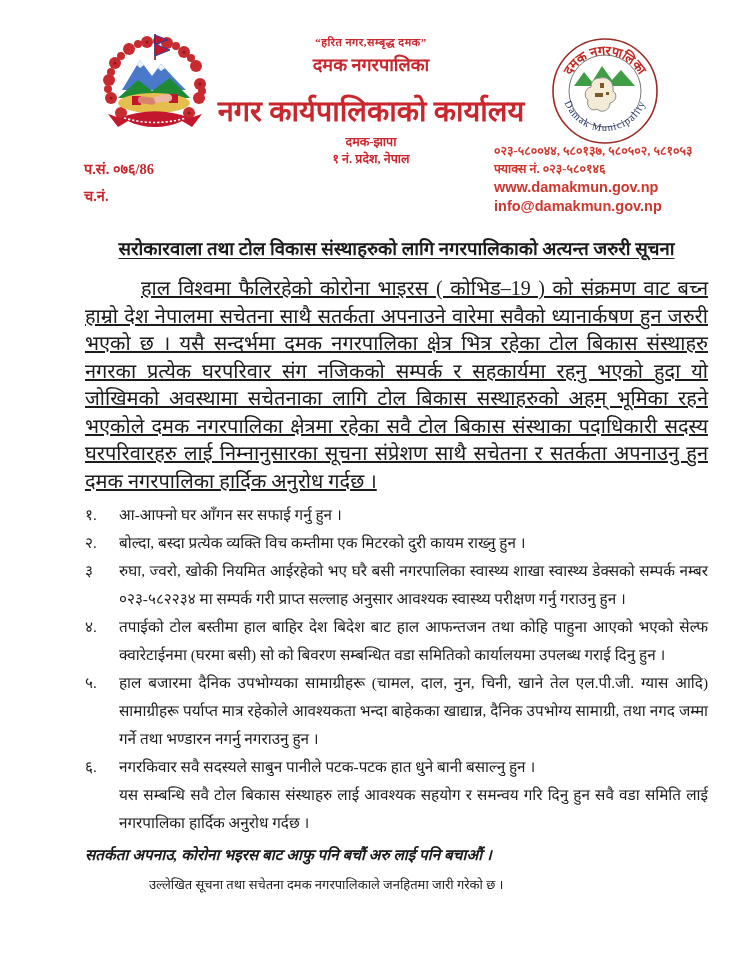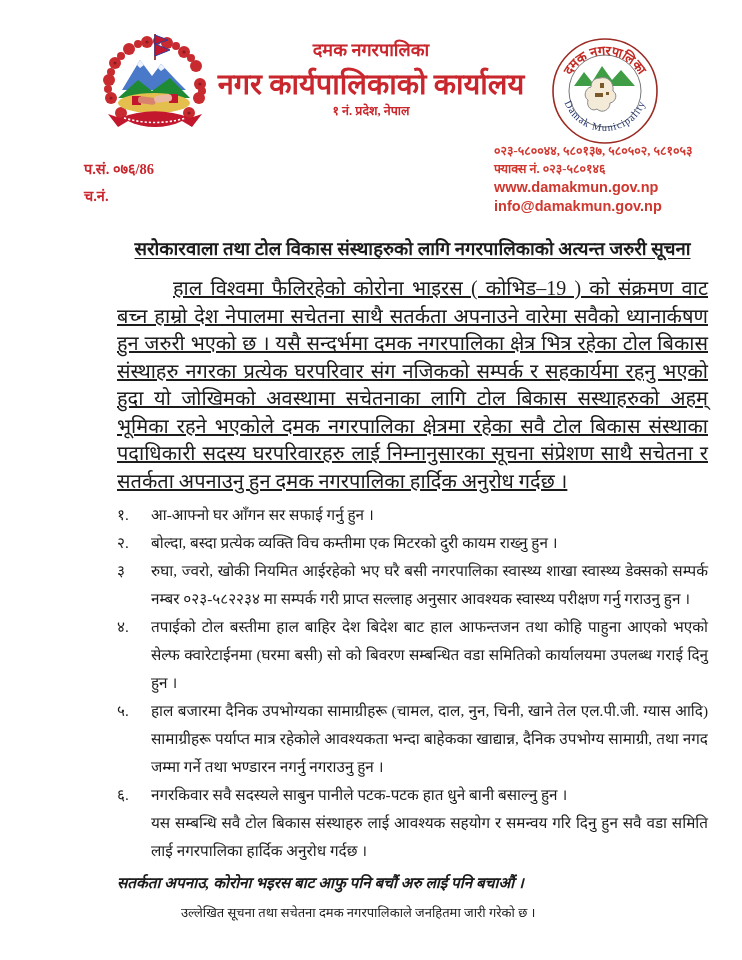--- a/index.html
+++ b/index.html
@@ -16,29 +16,29 @@
   
   .letterhead { position: relative; height: 228px; }
   .emblem-left { position: absolute; left: 94px; top: 30px; width: 122px; height: 112px; }
   .seal-right  { position: absolute; left: 550px; top: 36px; width: 110px; height: 110px; }
   .head-center {
     position: absolute; left: 180px; top: 34px; width: 382px;
     text-align: center; color: #c9272d;
   }
   .slogan { font-size: 11px; font-weight: bold; letter-spacing: .5px; }
   .org-name { font-size: 18px; font-weight: bold; margin-top: 3px; }
-  .office-name { font-size: 29px; font-weight: bold; margin-top: 2px; white-space: nowrap; }
+  .office-name { font-size: 29px; font-weight: bold; margin-top: 14px; white-space: nowrap; }
   .addr { font-size: 12.5px; font-weight: bold; margin-top: 4px; }
   .addr2 { font-size: 12.5px; font-weight: bold; margin-top: 0; }
   .ref-block { position: absolute; left: 84px; top: 156px; color: #c9272d; font-size: 14.5px; font-weight: bold; line-height: 27px; }
   .contact-block { position: absolute; left: 494px; top: 142px; width: 250px; color: #d0382f; }
   .contact-block .nep { font-size: 12.5px; font-weight: bold; line-height: 18px; }
   .contact-block .lat { font-family: "Liberation Sans", sans-serif; font-size: 14.5px; font-weight: bold; line-height: 19px; }
   
-  .content { padding: 0 34px 0 85px; margin-left: 32px; }
+  .content { padding: 0 34px 0 85px; }
   .notice-title {
     text-align: center; font-weight: bold; font-size: 18.5px; line-height: 27px;
     text-decoration: underline; text-underline-offset: 3px;
     margin-top: 8px;
   }
   .intro {
     margin-top: 12px;
     font-size: 20px; line-height: 27.5px;
     text-align: justify; text-indent: 56px; text-decoration: underline;
   }
@@ -107,22 +107,24 @@
       <rect x="38" y="66" width="9" height="9" fill="#c2172c"></rect>
       <rect x="75" y="64" width="9" height="9" fill="#c2172c"></rect>
       <rect x="44" y="67" width="18" height="7" rx="3.5" fill="#d9836e" transform="rotate(7 53 70)"></rect>
       <rect x="60" y="65" width="18" height="7" rx="3.5" fill="#eab7a3" transform="rotate(-7 69 68)"></rect>
 
       <path d="M14,84 L24,97 L34,91 C50,99 72,99 88,91 L98,97 L108,84 L96,88 C74,79 48,79 26,88 Z" fill="#c2172c"></path>
       <path d="M30,88 Q61,97 92,88" stroke="#ffffff" stroke-width="1.6" fill="none" stroke-dasharray="2.2 2"></path>
     </svg>
 
     <div class="head-center">
+      <div class="slogan">“हरित नगर,सम्बृद्ध दमक”</div>
       <div class="org-name">दमक नगरपालिका</div>
       <div class="office-name">नगर कार्यपालिकाको कार्यालय</div>
+      <div class="addr">दमक-झापा</div>
       <div class="addr2">१ नं. प्रदेश, नेपाल</div>
     </div>
 
     <svg class="seal-right" viewBox="0 0 110 110" xmlns="http://www.w3.org/2000/svg" xmlns:xlink="http://www.w3.org/1999/xlink">
       <circle cx="55" cy="55" r="52" fill="#ffffff" stroke="#9c2b24" stroke-width="1.6"></circle>
       <circle cx="55" cy="55" r="36" fill="#ffffff" stroke="#777777" stroke-width="1"></circle>
       <defs>
         <path id="sealTopArc" d="M 16,58 A 39,39 0 0 1 94,58"></path>
         <path id="sealBottomArc" d="M 12,52 A 43,43 0 0 0 98,52"></path>
       </defs>

